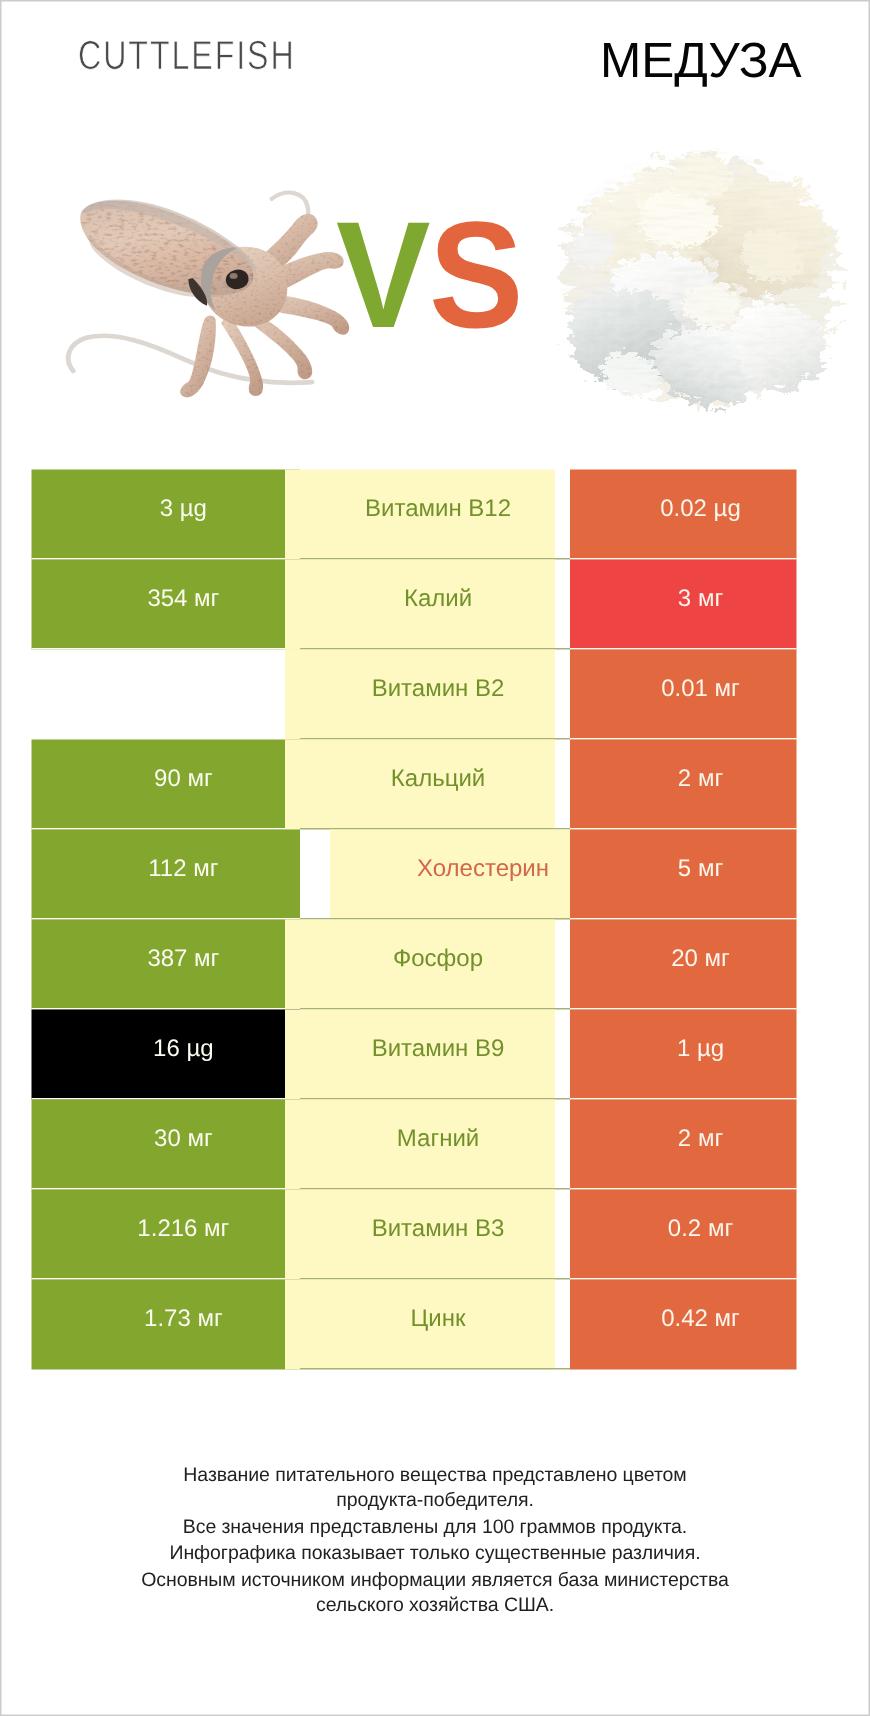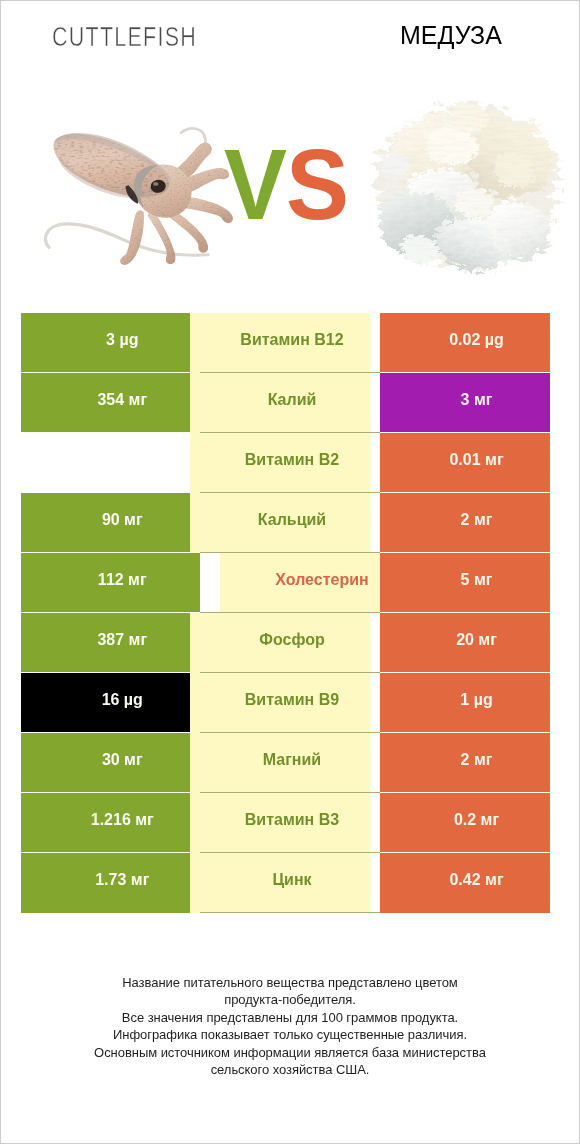--- a/index.html
+++ b/index.html
@@ -1,32 +1,32 @@
 <!DOCTYPE html>
 <html><head>
 <meta charset="utf-8">
 <style>
   html,body{margin:0;padding:0;}
   body{width:580px;height:1144px;background:#ffffff;font-family:"Liberation Sans",sans-serif;overflow:hidden;}
   .page{position:relative;width:580px;height:1144px;background:#fff;box-sizing:border-box;outline:1px solid #cccccc;outline-offset:-1px;}
   .titles{position:relative;height:70px;}
   .title{position:absolute;top:22px;white-space:nowrap;}
   .title-left{left:52px;top:21.5px;font-size:27px;font-weight:400;color:#4a4a4a;letter-spacing:1.6px;transform:scaleX(0.795);transform-origin:left top;-webkit-text-stroke:0.5px #ffffff;}
-  .title-right{left:400px;top:21px;font-size:25px;font-weight:400;color:#050505;letter-spacing:0;}
+  .title-right{left:400px;top:21px;font-size:33px;font-weight:400;color:#050505;letter-spacing:0;}
   .hero{position:relative;height:240px;}
   .art{position:absolute;left:0;top:-70px;}
   .vs{position:absolute;left:224px;top:64px;font-size:101px;font-weight:700;line-height:1;letter-spacing:-1px;transform:scaleX(0.935);transform-origin:left top;}
   .vs .v{color:#7fa830;}
   .vs .s{color:#e2653e;}
   .nut{position:absolute;left:21px;top:313px;width:537px;height:600px;}
   .nrow{position:relative;height:60px;}
-  .cell{position:absolute;top:0;height:60px;display:flex;align-items:center;justify-content:center;font-size:16px;font-weight:700;line-height:1;padding-bottom:6px;box-sizing:border-box;padding-left:24px;}
+  .cell{position:absolute;top:0;height:60px;display:flex;align-items:center;justify-content:center;font-size:16px;font-weight:400;line-height:1;padding-bottom:6px;box-sizing:border-box;padding-left:24px;}
   .cl{left:0;width:178.5px;background:#82a62e;color:#fbfbf0;}
   .cm{left:169px;width:180px;background:#fef9c3;}
-  .cr{left:358.5px;width:170px;background:#e2693f;color:#fdf6ec;}
+  .cr{left:358.5px;width:151px;background:#e2693f;color:#fdf6ec;}
   .nrow:after{content:"";position:absolute;left:178.5px;width:180px;bottom:0;height:1px;background:#a7b179;}
   
   .cl:after,.cr:after{content:"";position:absolute;left:0;right:0;bottom:0;height:1.3px;background:#fdfdf0;}
   .nrow:last-child .cl:after,.nrow:last-child .cr:after{display:none;}
   .footer{position:absolute;left:0;right:0;top:973.8px;text-align:center;font-size:13px;color:#1f1f1f;line-height:17.5px;letter-spacing:-0.05px;}
 </style>
 </head>
 <body>
 
 <div class="page">
@@ -166,21 +166,21 @@
   </div>
   <div class="nut" id="rowbody">
     <div class="nrow">
       <div class="cell cl" style="background: rgb(130, 166, 46);">3 µg</div>
       <div class="cell cm" style="color: rgb(114, 145, 43);">Витамин B12</div>
       <div class="cell cr" style="background: rgb(226, 105, 63);">0.02 µg</div>
     </div>
     <div class="nrow">
       <div class="cell cl" style="background: rgb(130, 166, 46);">354 мг</div>
       <div class="cell cm" style="color: rgb(114, 145, 43);">Калий</div>
-      <div class="cell cr" style="background: #a21caf;">3 мг</div>
+      <div class="cell cr" style="background: #ef4444;">3 мг</div>
     </div>
     <div class="nrow">
       <div class="cell cm" style="color: rgb(114, 145, 43);">Витамин B2</div>
       <div class="cell cr" style="background: rgb(226, 105, 63);">0.01 мг</div>
     </div>
     <div class="nrow">
       <div class="cell cl" style="background: rgb(130, 166, 46);">90 мг</div>
       <div class="cell cm" style="color: rgb(114, 145, 43);">Кальций</div>
       <div class="cell cr" style="background: rgb(226, 105, 63);">2 мг</div>
     </div>

